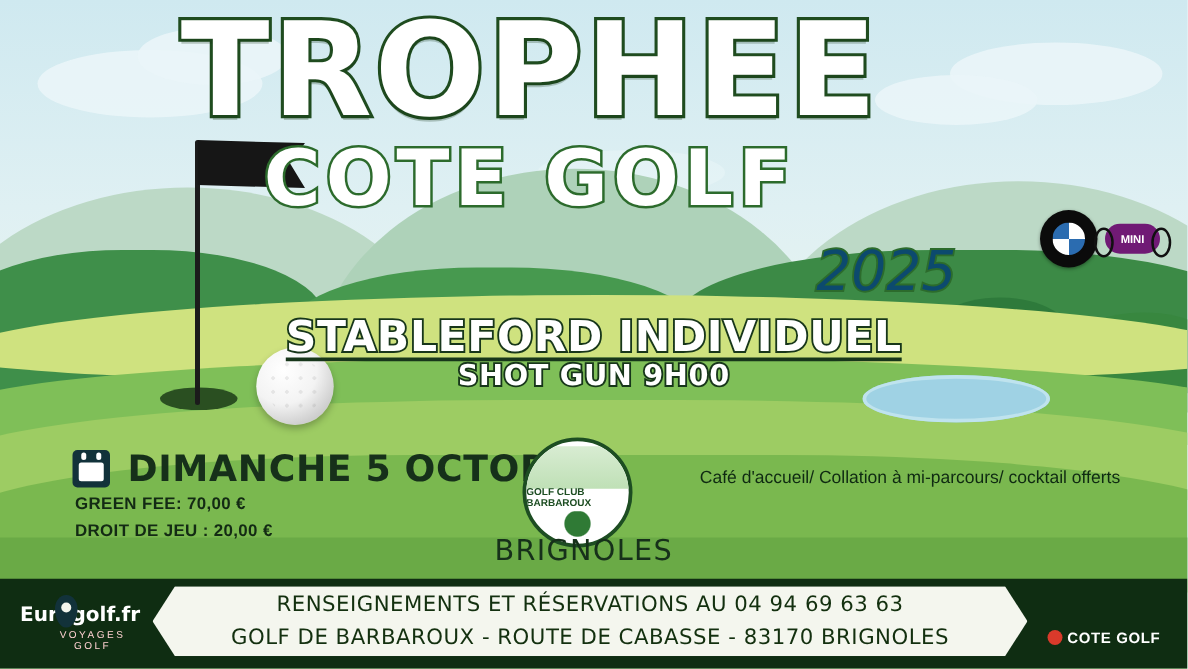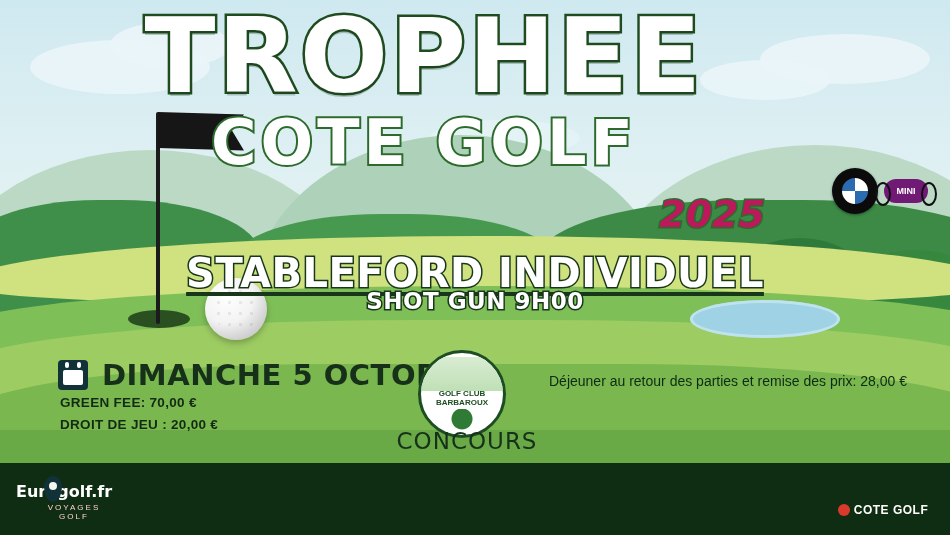--- a/index.html
+++ b/index.html
@@ -113,39 +113,39 @@
     letter-spacing: 4px;
     color: #ffffff;
     -webkit-text-stroke: 4px #2c6b2c;
     paint-order: stroke fill;
     margin-top: 4px;
   }
   .t-year {
     position: absolute;
     right: 185px; top: 192px;
     font-family: "DejaVu Sans", sans-serif;
-    font-weight: bold;
+    font-weight: normal;
     font-style: italic;
-    font-size: 38px;
-    color: #be185d;
+    font-size: 44px;
+    color: #0c4a6e;
     -webkit-text-stroke: 3px #2c6b2c;
     paint-order: stroke fill;
   }
 
   .sub1, .sub2 {
     position: absolute;
     width: 950px;
     text-align: center;
     font-family: "DejaVu Sans", sans-serif;
     font-weight: bold;
     color: #ffffff;
     -webkit-text-stroke: 3px #17361a;
     paint-order: stroke fill;
   }
-  .sub1 { top: 250px; font-size: 40px; letter-spacing: .5px; text-decoration: underline; text-underline-offset: 5px; }
+  .sub1 { top: 250px; font-size: 34px; letter-spacing: .5px; text-decoration: underline; text-underline-offset: 5px; }
   .sub2 { top: 288px; font-size: 23px; letter-spacing: .5px; }
 
   
   .logos {
     position: absolute; right: 22px; top: 168px;
     display: flex; align-items: center; gap: 6px;
   }
   .bmw {
     width: 46px; height: 46px; border-radius: 50%;
     background: #0b0b0b;
@@ -211,21 +211,21 @@
     background: #ffffff;
     border: 3px solid #1d4d22;
     display: flex; flex-direction: column; align-items: center; justify-content: center;
     overflow: hidden;
   }
   .club-top {
     width: 100%; height: 34px;
     background: linear-gradient(#d8ecd2, #bfe0b6);
   }
   .club-name {
-    font-size: 8px; font-weight: bold; color: #1d4d22; text-align: center;
+    font-size: 8px; font-weight: bold; color: #1d4d22; text-align: left;
     line-height: 1.15; margin-top: -2px;
   }
   .club-tree {
     width: 26px; height: 22px; margin-top: 2px;
     background: radial-gradient(circle at 50% 45%, #2f7a35 0 10px, transparent 11px);
     position: relative;
   }
   .club-label {
     position: absolute; left: 382px; top: 428px;
     width: 170px; text-align: center;
@@ -345,32 +345,38 @@
   <div class="fees">
     <div>GREEN FEE: 70,00 €</div>
     <div>DROIT DE JEU : 20,00 €</div>
   </div>
 
   <div class="club">
     <div class="club-top"></div>
     <div class="club-name">GOLF CLUB BARBAROUX</div>
     <div class="club-tree"></div>
   </div>
-  <div class="club-label">CONCOURS</div>
+  <div class="club-label">BRIGNOLES</div>
 
   <div class="catering">
-    <div>Déjeuner au retour des parties et remise des prix: 28,00 €</div>
+    <div>Café d'accueil/ Collation à mi-parcours/ cocktail  offerts</div>
   </div>
 
   <div class="footer">
     <div class="eurogolf">
       <div class="eg-name">Eurogolf.fr</div>
       <div class="eg-sub">VOYAGES GOLF</div>
     </div>
 
+    <div class="ribbon">
+      <div class="ribbon-text">
+        <div>RENSEIGNEMENTS ET RÉSERVATIONS AU 04 94 69 63 63</div>
+        <div>GOLF DE BARBAROUX - ROUTE DE CABASSE - 83170 BRIGNOLES</div>
+      </div>
+    </div>
     <div class="pin"></div>
 
     <div class="sponsor-right">
       <span class="dot"></span><span>COTE GOLF</span>
     </div>
   </div>
 
 </div>
 
 </body></html>

